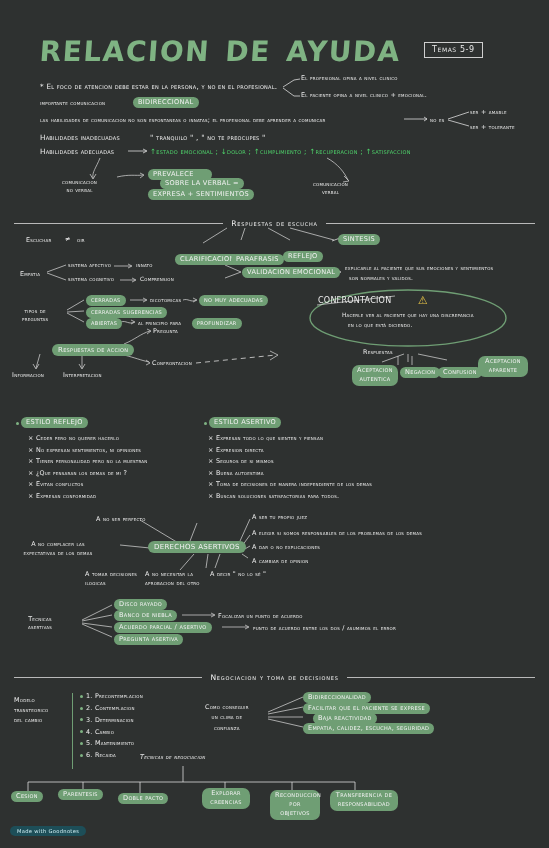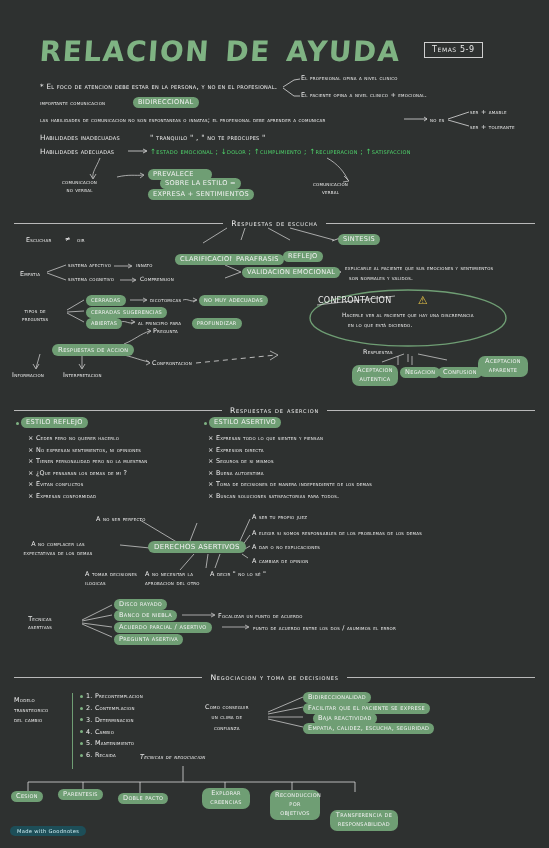--- a/index.html
+++ b/index.html
@@ -218,21 +218,21 @@
   <svg class="overlay" style="top:0;">
       <path class="ln1" d="M128,151 L146,151"></path>
       <path class="ln1" d="M143,149 L147,151 L143,153"></path>
     </svg>
 
   <div class="abs hw sm" style="left:62px; top:178px; text-align:center;">
     <span>comunicacion</span><br>
     <span>no verbal</span>
   </div>
   <span class="abs chip" style="left:148px; top:169px; padding-right:18px;">PREVALECE</span>
-  <span class="abs chip" style="left:160px; top:178px; background:#6f9e74;">SOBRE LA ESTILO =</span>
+  <span class="abs chip" style="left:160px; top:178px; background:#6f9e74;">SOBRE LA VERBAL =</span>
   <span class="abs chip" style="left:148px; top:189px;">EXPRESA + SENTIMIENTOS</span>
 
   <div class="abs hw sm" style="left:313px; top:180px; text-align:center;">
     <span>comunicacion</span><br>
     <span>verbal</span>
   </div>
 
   <div class="abs divider" style="top:219px;">
     <div class="ln"></div>
     <div class="lbl">Respuestas de escucha</div>
@@ -280,25 +280,20 @@
   <div class="abs warn" style="left:418px; top:294px;">⚠</div>
   <div class="abs hw xs" style="left:342px; top:312px;">Hacerle ver al paciente que hay una discrepancia</div>
   <div class="abs hw xs" style="left:348px; top:322px;">en lo que está diciendo.</div>
 
   <div class="abs hw sm" style="left:363px; top:348px;">Respuestas</div>
   <span class="abs chip two" style="left:352px; top:365px; width:46px;">Aceptacion autentica</span>
   <span class="abs chip" style="left:400px; top:367px;">Negacion</span>
   <span class="abs chip" style="left:438px; top:367px;">Confusion</span>
   <span class="abs chip two" style="left:478px; top:356px; width:50px;">Aceptacion aparente</span>
 
-  <div class="abs divider" style="top:406px;">
-    <div class="ln"></div>
-    <div class="lbl">Respuestas de asercion</div>
-    <div class="ln"></div>
-  </div>
 
   <span class="bullet-dot abs" style="left:16px; top:422px;"></span>
   <span class="abs chip" style="left:21px; top:417px;">ESTILO REFLEJO</span>
   <div class="abs xlist hw sm" style="left:28px; top:434px;">
     <div>× <span>Ceder pero no querer hacerlo</span></div>
     <div>× <span>No expresan sentimientos, ni opiniones</span></div>
     <div>× <span>Tienen personalidad pero no la muestran</span></div>
     <div>× <span>¿Que pensaran los demas de mi ?</span></div>
     <div>× <span>Evitan conflictos</span></div>
     <div>× <span>Expresan conformidad</span></div>
@@ -369,19 +364,19 @@
   <span class="abs chip" style="left:313px; top:713px;">Baja reactividad</span>
   <span class="abs chip" style="left:303px; top:723px;">Empatia, calidez, escucha, seguridad</span>
 
   <div class="abs hw sm" style="left:140px; top:753px;font-style:italic;">Tecnicas de negociacion</div>
 
   <span class="abs chip" style="left:11px; top:791px;">Cesion</span>
   <span class="abs chip" style="left:58px; top:789px;">Parentesis</span>
   <span class="abs chip" style="left:118px; top:793px;">Doble pacto</span>
   <span class="abs chip two" style="left:202px; top:788px; width:48px;">Explorar creencias</span>
   <span class="abs chip two" style="left:270px; top:790px; width:50px;">Reconduccion por objetivos</span>
-  <span class="abs chip two" style="left:330px; top:790px; width:68px;margin-top:20px;">Transferencia de responsabilidad</span>
+  <span class="abs chip two" style="left:330px; top:790px; width:68px;">Transferencia de responsabilidad</span>
 
   <div class="abs goodnotes">
     <span>Made with Goodnotes</span>
   </div>
 
 </div>
 
 </body></html>

